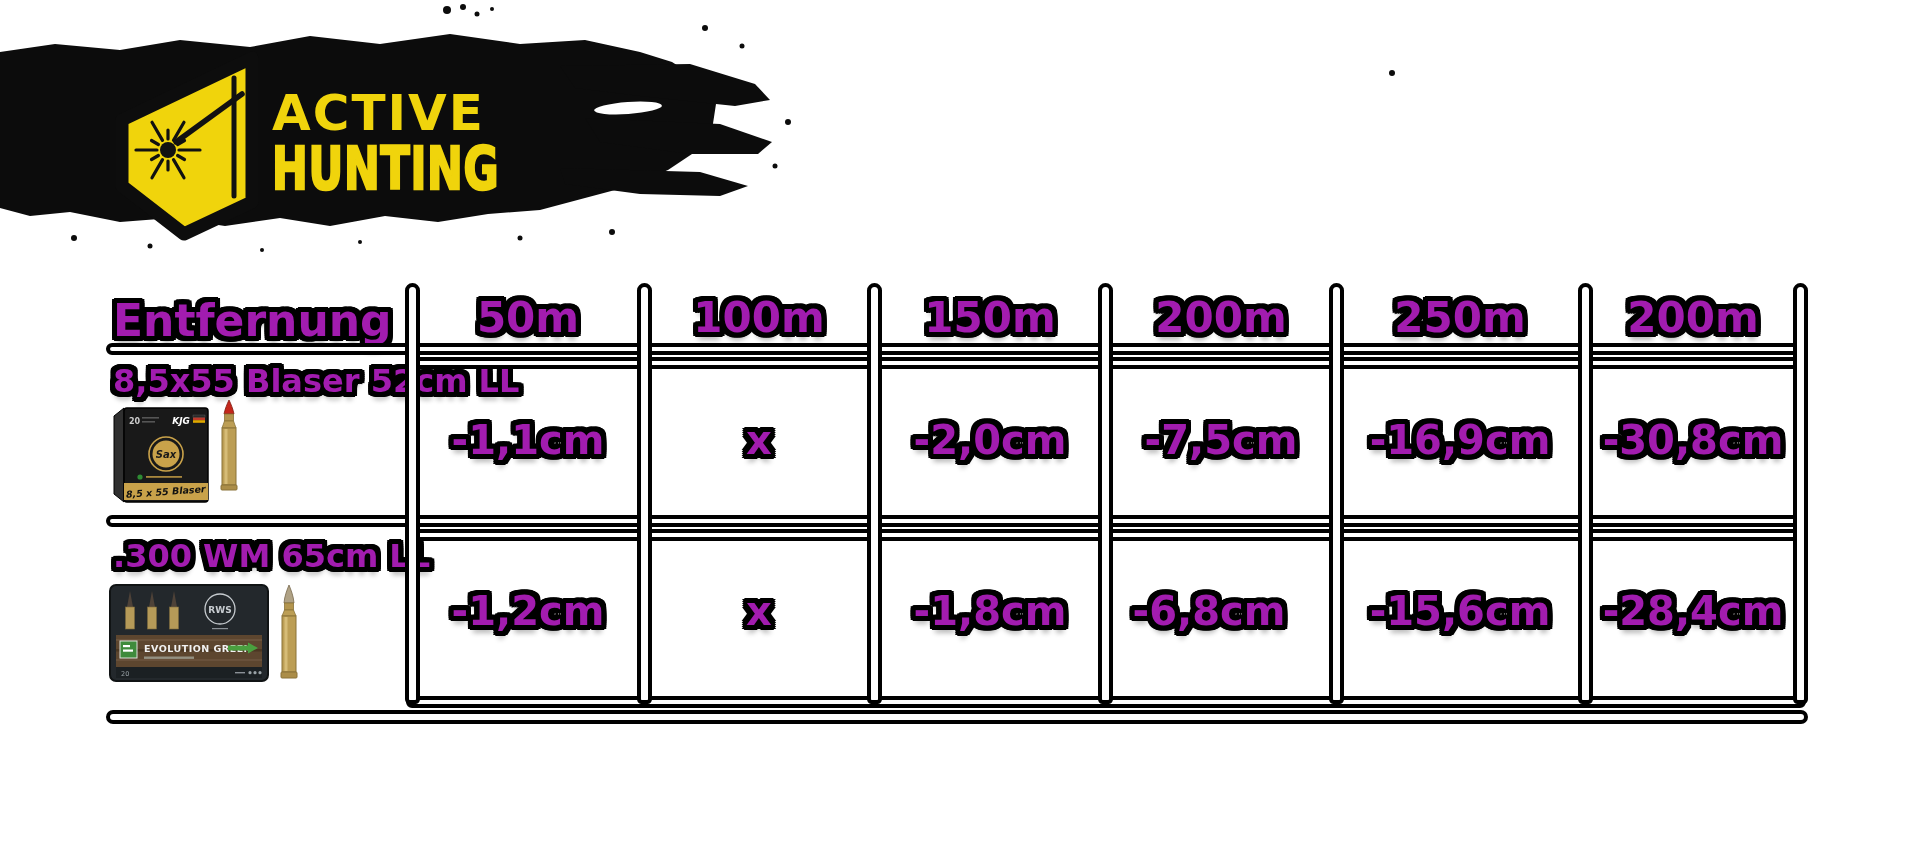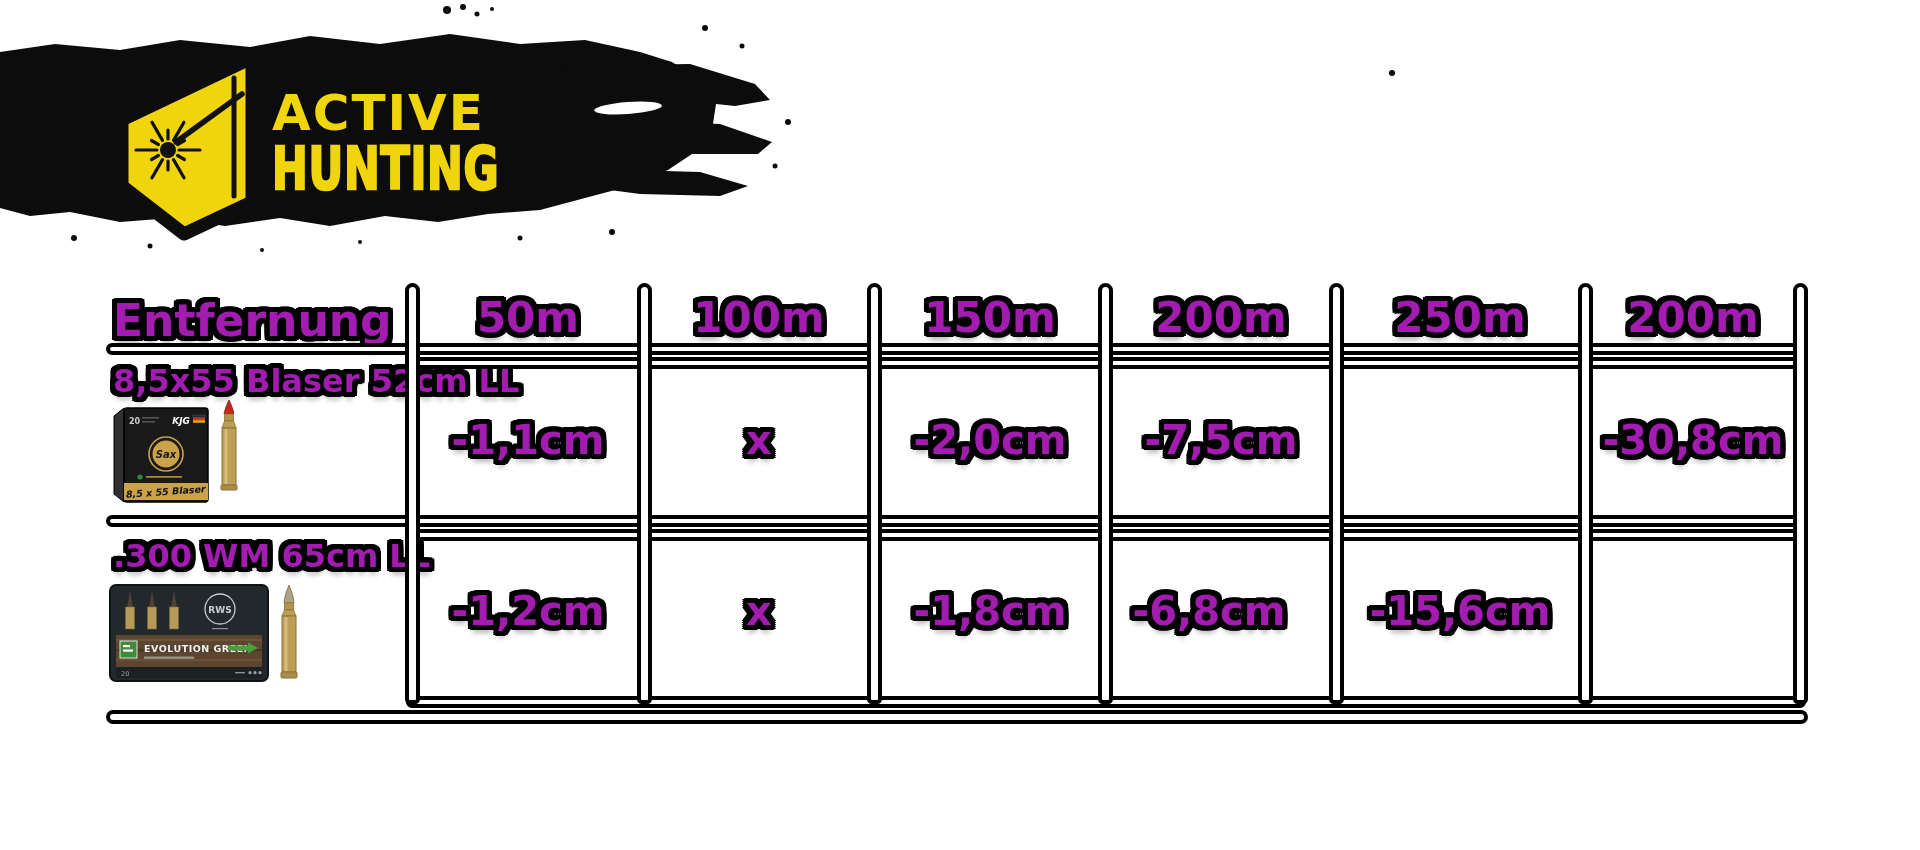--- a/index.html
+++ b/index.html
@@ -112,28 +112,30 @@
   <div class="otext sz-head center" style="left:990px;top:317px">150m</div>
   <div class="otext sz-head center" style="left:1221px;top:317px">200m</div>
   <div class="otext sz-head center" style="left:1460px;top:317px">250m</div>
   <div class="otext sz-head center" style="left:1693px;top:317px">200m</div>
 
   <div class="otext sz-lab" style="left:113px;top:381px;transform:translateY(-50%)">8,5x55 Blaser 52cm LL</div>
   <div class="otext sz-val center" style="left:528px;top:440px">-1,1cm</div>
   <div class="otext sz-val center" style="left:759px;top:440px">x</div>
   <div class="otext sz-val center" style="left:990px;top:440px">-2,0cm</div>
   <div class="otext sz-val center" style="left:1221px;top:440px">-7,5cm</div>
+  <div class="otext sz-val center" style="left:1460px;top:440px">-16,9cm</div>
   <div class="otext sz-val center" style="left:1693px;top:440px">-30,8cm</div>
 
   <div class="otext sz-lab" style="left:113px;top:556px;transform:translateY(-50%)">.300 WM 65cm LL</div>
   <div class="otext sz-val center" style="left:528px;top:611px">-1,2cm</div>
   <div class="otext sz-val center" style="left:759px;top:611px">x</div>
   <div class="otext sz-val center" style="left:990px;top:611px">-1,8cm</div>
   <div class="otext sz-val center" style="left:1209px;top:611px">-6,8cm</div>
   <div class="otext sz-val center" style="left:1460px;top:611px">-15,6cm</div>
+  <div class="otext sz-val center" style="left:1693px;top:611px">-28,4cm</div>
 
   <svg class="art" style="left:110px;top:398px" width="140" height="112" viewBox="0 0 140 112">
     <polygon points="4,18 14,10 14,104 4,96" fill="#303030" stroke="#000" stroke-width="1"></polygon>
     <rect x="14" y="10" width="84" height="94" rx="3" fill="#191919" stroke="#000" stroke-width="1.5"></rect>
     <text x="19" y="26" font-size="8" font-weight="bold" fill="#cccccc">20</text>
     <rect x="32" y="19" width="17" height="1.6" fill="#555"></rect>
       <rect x="32" y="23" width="13" height="1.6" fill="#555"></rect>
     <text x="80" y="26" font-size="9" font-weight="bold" font-style="italic" fill="#ffffff" text-anchor="end">KJG</text>
     <g>
       <rect x="83" y="17" width="12" height="2.6" fill="#2a2a2a" stroke="#666" stroke-width="0.4"></rect>

